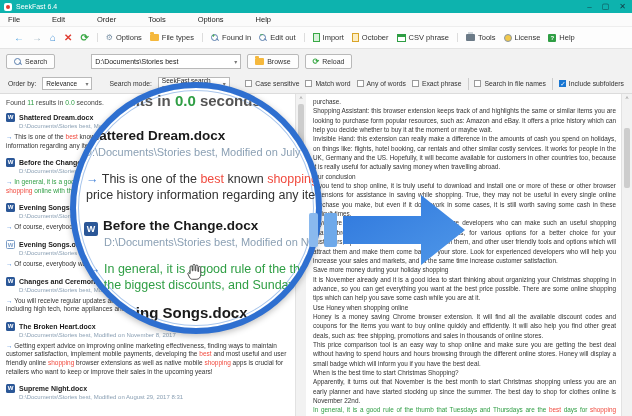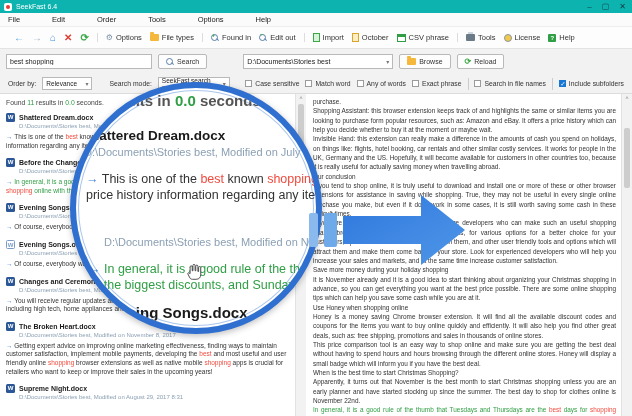--- a/index.html
+++ b/index.html
@@ -183,21 +183,20 @@
         <span>License</span>
       </span>
       <span class="tb-btn">
         <span class="icon-help">?</span>
         <span>Help</span>
       </span>
     </div>
   </div>
 
   <div class="searchrow">
-    <input class="search-input" value="best shopping" style="">
     <span class="btn">
       <span class="icon-mag"></span>
       <span>Search</span>
     </span>
     <span style="width:24px"></span>
     <span class="combo combo-path">
       <span>D:\Documents\Stories best</span>
       <span class="caret">▾</span>
     </span>
     <span class="btn">
@@ -347,20 +346,23 @@
   <div class="magnifier">
     <div class="mag-line mag-results" style="left:-42px;top:4px">
       <span>Found </span><span class="num-green">11</span><span> results in </span><span class="num-green">0.0</span><span> seconds.</span>
     </div>
     <div class="mag-line mag-name" style="left:6px;top:40px">Shattered Dream.docx</div>
     <div class="mag-line mag-path" style="left:8px;top:58px">D:\Documents\Stories best, Modified on July 18, 2</div>
     <div class="mag-line mag-snip" style="left:10px;top:84px">
       <span class="mag-arrow">→ </span><span>This is one of the </span><span class="hl-red">best</span><span> known </span><span class="hl-red">shopping</span><span> brow</span>
     </div>
     <div class="mag-line mag-snip" style="left:10px;top:100px">price history information regarding any item in the</div>
+    <div class="mag-line" style="left:8px;top:128px">
+      <span class="mag-wicon">W</span><span class="mag-name">Before the Change.docx</span>
+    </div>
     <div class="mag-line mag-path" style="left:28px;top:148px">D:\Documents\Stories best, Modified on Novembe</div>
     <div class="mag-line mag-snip green" style="left:12px;top:174px">
       <span class="mag-arrow">→ </span><span>In general, it is a good rule of the thumb that</span>
     </div>
     <div class="mag-line mag-snip green" style="left:2px;top:190px">with the biggest discounts, and Sundays offer the</div>
     <div class="mag-line mag-name mag-name-lg" style="left:24px;top:216px">Evening Songs.docx</div>
     <div class="mag-line mag-path" style="left:6px;top:238px;font-size:12px">D:\Documents\Stories best, Modified on De</div>
   </div>
 
   <svg class="big-arrow" width="170" height="90" viewBox="0 0 170 90">

